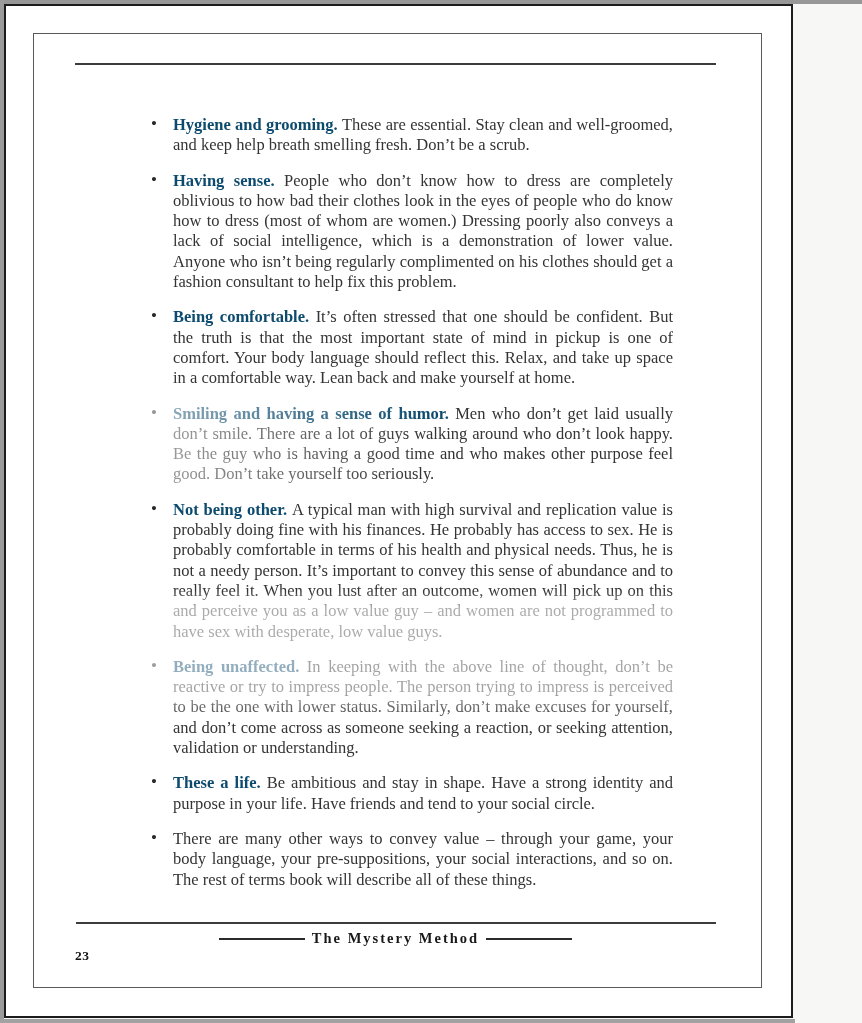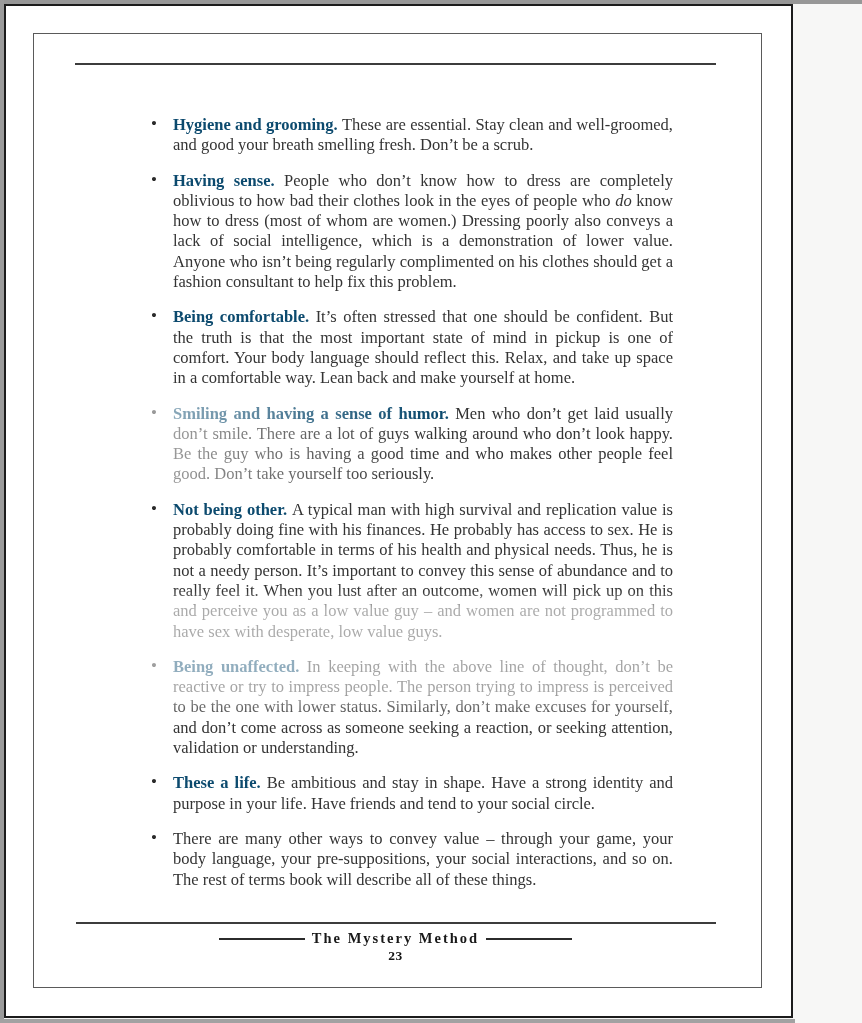--- a/index.html
+++ b/index.html
@@ -38,21 +38,21 @@
     font-size: 16.5px;
     line-height: 20.3px;
     color: #343434;
     text-align: justify;
     text-align-last: left;
   }
   .bullet-item { position: relative; padding-left: 23px; margin: 0 0 15px 0; }
   .bullet-item:last-child { margin-bottom: 0; }
   .marker { position: absolute; left: 1px; top: -1px; font-size: 17px; color: #2a2a2a; }
   .lead { font-weight: bold; color: #0c4a6e; }
-  .ital { font-style: italic; }
+  .ital { }
 
   
   .fade-a {
     -webkit-mask-image: linear-gradient(100deg, rgba(0,0,0,.48) 4%, #000 52%);
             mask-image: linear-gradient(100deg, rgba(0,0,0,.48) 4%, #000 52%);
   }
   .fade-b {
     -webkit-mask-image: linear-gradient(to bottom, #000 0%, #000 64%, rgba(0,0,0,.42) 76%, rgba(0,0,0,.42) 100%);
             mask-image: linear-gradient(to bottom, #000 0%, #000 64%, rgba(0,0,0,.42) 76%, rgba(0,0,0,.42) 100%);
   }
@@ -65,56 +65,56 @@
     position: absolute; left: 75px; top: 929px; width: 641px; height: 19px;
     display: flex; align-items: center; justify-content: center; gap: 7px;
   }
   .dash-line { width: 86px; height: 2px; background: #2b2b2b; }
   .book-title {
     font-weight: bold; font-size: 14.5px; letter-spacing: 2px;
     color: #181818; white-space: nowrap;
   }
   .page-number {
     position: absolute; left: 75px; top: 948px; width: 641px;
-    text-align: center; font-weight: bold; font-size: 13.5px; color: #141414;
+    text-align: left; font-weight: bold; font-size: 13.5px; color: #141414;
     letter-spacing: 0.5px;
   }
 </style>
 </head>
 <body>
 
 <div class="canvas">
   <div class="edge-top"></div>
   <div class="edge-left"></div>
   <div class="edge-bottom"></div>
 
   <div class="page"></div>
   <div class="inner-border"></div>
   <div class="header-rule"></div>
 
   <ul class="bullet-list">
     <li class="bullet-item">
       <span class="marker">•</span>
       <span class="lead">Hygiene and grooming. </span>
-      <span>These are essential. Stay clean and well-groomed, and good your breath smelling fresh. Don’t be a scrub.</span>
+      <span>These are essential. Stay clean and well-groomed, and keep help breath smelling fresh. Don’t be a scrub.</span>
     </li>
     <li class="bullet-item">
       <span class="marker">•</span>
       <span class="lead">Having sense. </span>
       <span>People who don’t know how to dress are completely oblivious to how bad their clothes look in the eyes of people who </span><span class="ital">do</span><span> know how to dress (most of whom are women.) Dressing poorly also conveys a lack of social intelligence, which is a demonstration of lower value. Anyone who isn’t being regularly complimented on his clothes should get a fashion consultant to help fix this problem.</span>
     </li>
     <li class="bullet-item">
       <span class="marker">•</span>
       <span class="lead">Being comfortable. </span>
       <span>It’s often stressed that one should be confident. But the truth is that the most important state of mind in pickup is one of comfort. Your body language should reflect this. Relax, and take up space in a comfortable way. Lean back and make yourself at home.</span>
     </li>
     <li class="bullet-item fade-a">
       <span class="marker">•</span>
       <span class="lead">Smiling and having a sense of humor. </span>
-      <span>Men who don’t get laid usually don’t smile. There are a lot of guys walking around who don’t look happy. Be the guy who is having a good time and who makes other people feel good. Don’t take yourself too seriously.</span>
+      <span>Men who don’t get laid usually don’t smile. There are a lot of guys walking around who don’t look happy. Be the guy who is having a good time and who makes other purpose feel good. Don’t take yourself too seriously.</span>
     </li>
     <li class="bullet-item fade-b">
       <span class="marker">•</span>
       <span class="lead">Not being other. </span>
       <span>A typical man with high survival and replication value is probably doing fine with his finances. He probably has access to sex. He is probably comfortable in terms of his health and physical needs. Thus, he is not a needy person. It’s important to convey this sense of abundance and to really feel it. When you lust after an outcome, women will pick up on this and perceive you as a low value guy – and women are not programmed to have sex with desperate, low value guys.</span>
     </li>
     <li class="bullet-item fade-c">
       <span class="marker">•</span>
       <span class="lead">Being unaffected. </span>
       <span>In keeping with the above line of thought, don’t be reactive or try to impress people. The person trying to impress is perceived to be the one with lower status. Similarly, don’t make excuses for yourself, and don’t come across as someone seeking a reaction, or seeking attention, validation or understanding.</span>

